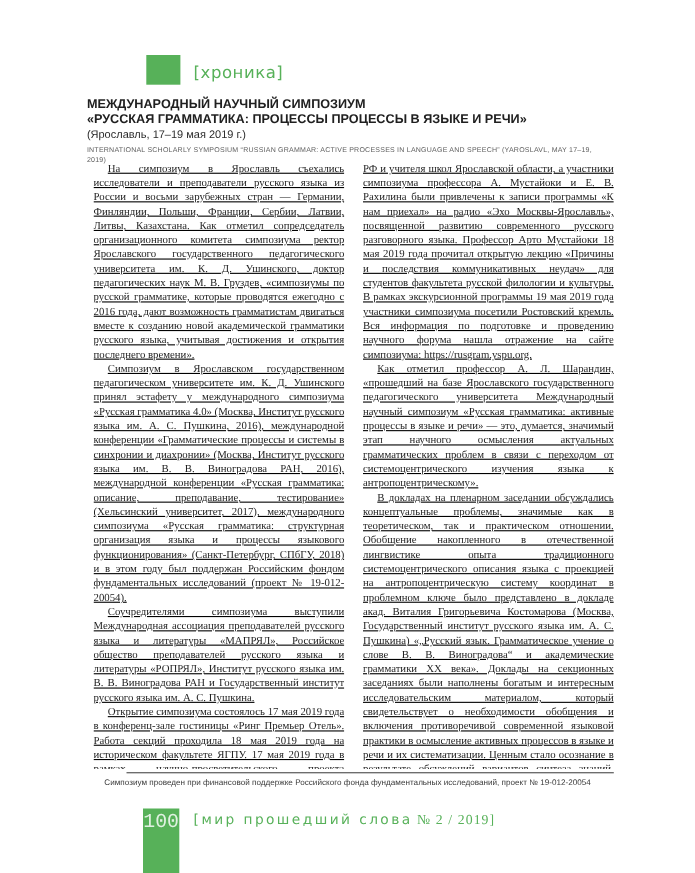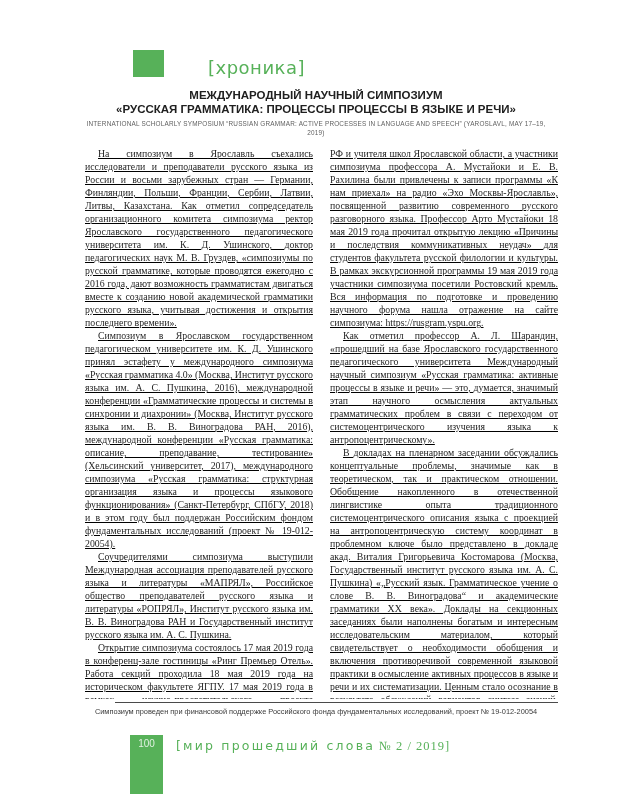--- a/index.html
+++ b/index.html
@@ -17,27 +17,25 @@
     font-family:"Liberation Serif",serif;
   }
   
   .green-square{
     position:absolute;left:133px;top:50px;width:31px;height:27px;
     background:var(--accent-green);
   }
   .section-label{
     position:absolute;left:176px;top:57px;
     font-family:"DejaVu Sans",sans-serif;
-    font-size:18px;letter-spacing:0.5px;
+    font-size:15px;letter-spacing:0.5px;
     color:var(--accent-green);
-    margin-left:32px;
   }
   .title-block{
     position:absolute;left:79px;top:88px;width:474px;
-    text-align:center;
   }
   .title-line{
     font-family:"Liberation Sans",sans-serif;
     font-weight:bold;font-size:11.5px;line-height:14px;
     color:#202020;margin:0;
   }
   .title-date{
     font-family:"Liberation Sans",sans-serif;
     font-weight:normal;font-size:10px;line-height:13px;
     color:#2a2a2a;margin:0;
@@ -75,22 +73,22 @@
     color:var(--footnote-gray);
   }
   
   .page-number-box{
     position:absolute;left:130px;top:735px;width:33px;height:59px;
     background:var(--accent-green);
     text-align:center;
   }
   .page-number{
     display:block;margin-top:3px;
-    font-family:Liberation Sans, sans-serif;
-    font-size:10px;color:rgba(255,255,255,0.82);
+    font-family:Liberation Mono, monospace;
+    font-size:18px;color:rgba(255,255,255,0.82);
   }
   .journal-line{
     position:absolute;left:176px;top:736px;white-space:nowrap;
     color:var(--accent-green);
   }
   .journal-name{
     font-family:"DejaVu Sans",sans-serif;
     font-size:12.5px;letter-spacing:2.2px;
   }
   .journal-issue{
@@ -102,20 +100,21 @@
 <body>
 
 <div class="page">
 
   <div class="green-square"></div>
   <span class="section-label">[хроника]</span>
 
   <div class="title-block">
     <p class="title-line">МЕЖДУНАРОДНЫЙ НАУЧНЫЙ СИМПОЗИУМ</p>
     <p class="title-line">«РУССКАЯ ГРАММАТИКА: ПРОЦЕССЫ ПРОЦЕССЫ В ЯЗЫКЕ И РЕЧИ»</p>
+    <p class="title-date">(Ярославль, 17–19 мая 2019 г.)</p>
     <p class="title-en">INTERNATIONAL SCHOLARLY SYMPOSIUM “RUSSIAN GRAMMAR: ACTIVE PROCESSES IN LANGUAGE AND SPEECH” (YAROSLAVL, MAY 17–19, 2019)</p>
   </div>
 
   <div class="columns">
     <div class="col">
       <p>На симпозиум в Ярославль съехались исследователи и преподаватели русского языка из России и восьми зарубежных стран — Германии, Финляндии, Польши, Франции, Сербии, Латвии, Литвы, Казахстана. Как отметил сопредседатель организационного комитета симпозиума ректор Ярославского государственного педагогического университета им. К. Д. Ушинского, доктор педагогических наук М. В. Груздев, «симпозиумы по русской грамматике, которые проводятся ежегодно с 2016 года, дают возможность грамматистам двигаться вместе к созданию новой академической грамматики русского языка, учитывая достижения и открытия последнего времени».</p>
       <p>Симпозиум в Ярославском государственном педагогическом университете им. К. Д. Ушинского принял эстафету у международного симпозиума «Русская грамматика 4.0» (Москва, Институт русского языка им. А. С. Пушкина, 2016), международной конференции «Грамматические процессы и системы в синхронии и диахронии» (Москва, Институт русского языка им. В. В. Виноградова РАН, 2016), международной конференции «Русская грамматика: описание, преподавание, тестирование» (Хельсинский университет, 2017), международного симпозиума «Русская грамматика: структурная организация языка и процессы языкового функционирования» (Санкт-Петербург, СПбГУ, 2018) и в этом году был поддержан Российским фондом фундаментальных исследований (проект № 19-012-20054).</p>
       <p>Соучредителями симпозиума выступили Международная ассоциация преподавателей русского языка и литературы «МАПРЯЛ», Российское общество преподавателей русского языка и литературы «РОПРЯЛ», Институт русского языка им. В. В. Виноградова РАН и Государственный институт русского языка им. А. С. Пушкина.</p>
       <p>Открытие симпозиума состоялось 17 мая 2019 года в конференц-зале гостиницы «Ринг Премьер Отель». Работа секций проходила 18 мая 2019 года на историческом факультете ЯГПУ. 17 мая 2019 года в рамках научно-просветительского проекта Ярославского государственного педагогического университета им. К. Д. Ушинского «Русский логос» работал круглый стол «Грамматика в школьной и вузовской практике преподавания русского языка: проблемы и перспективы», в котором приняли участие преподаватели вузов</p>
     </div>

